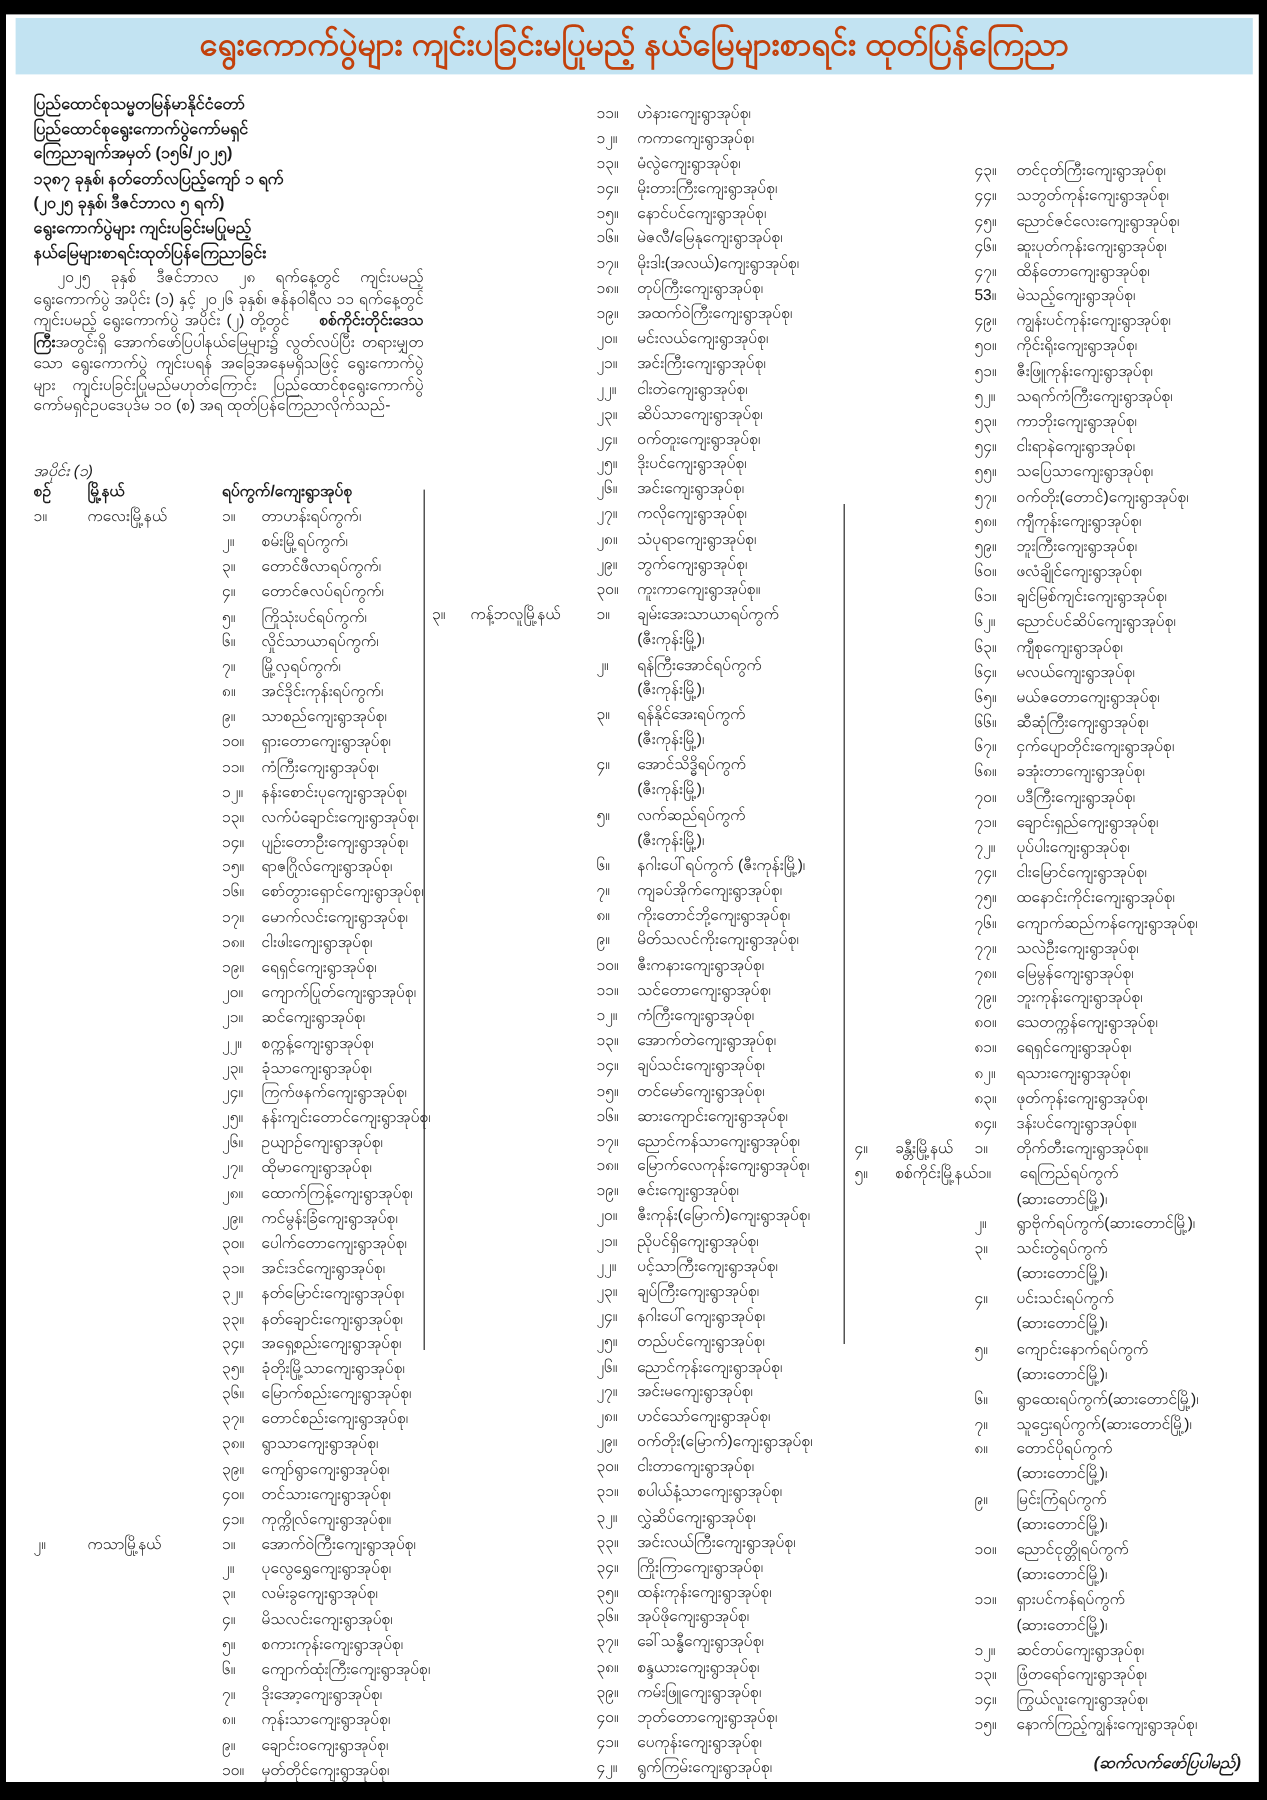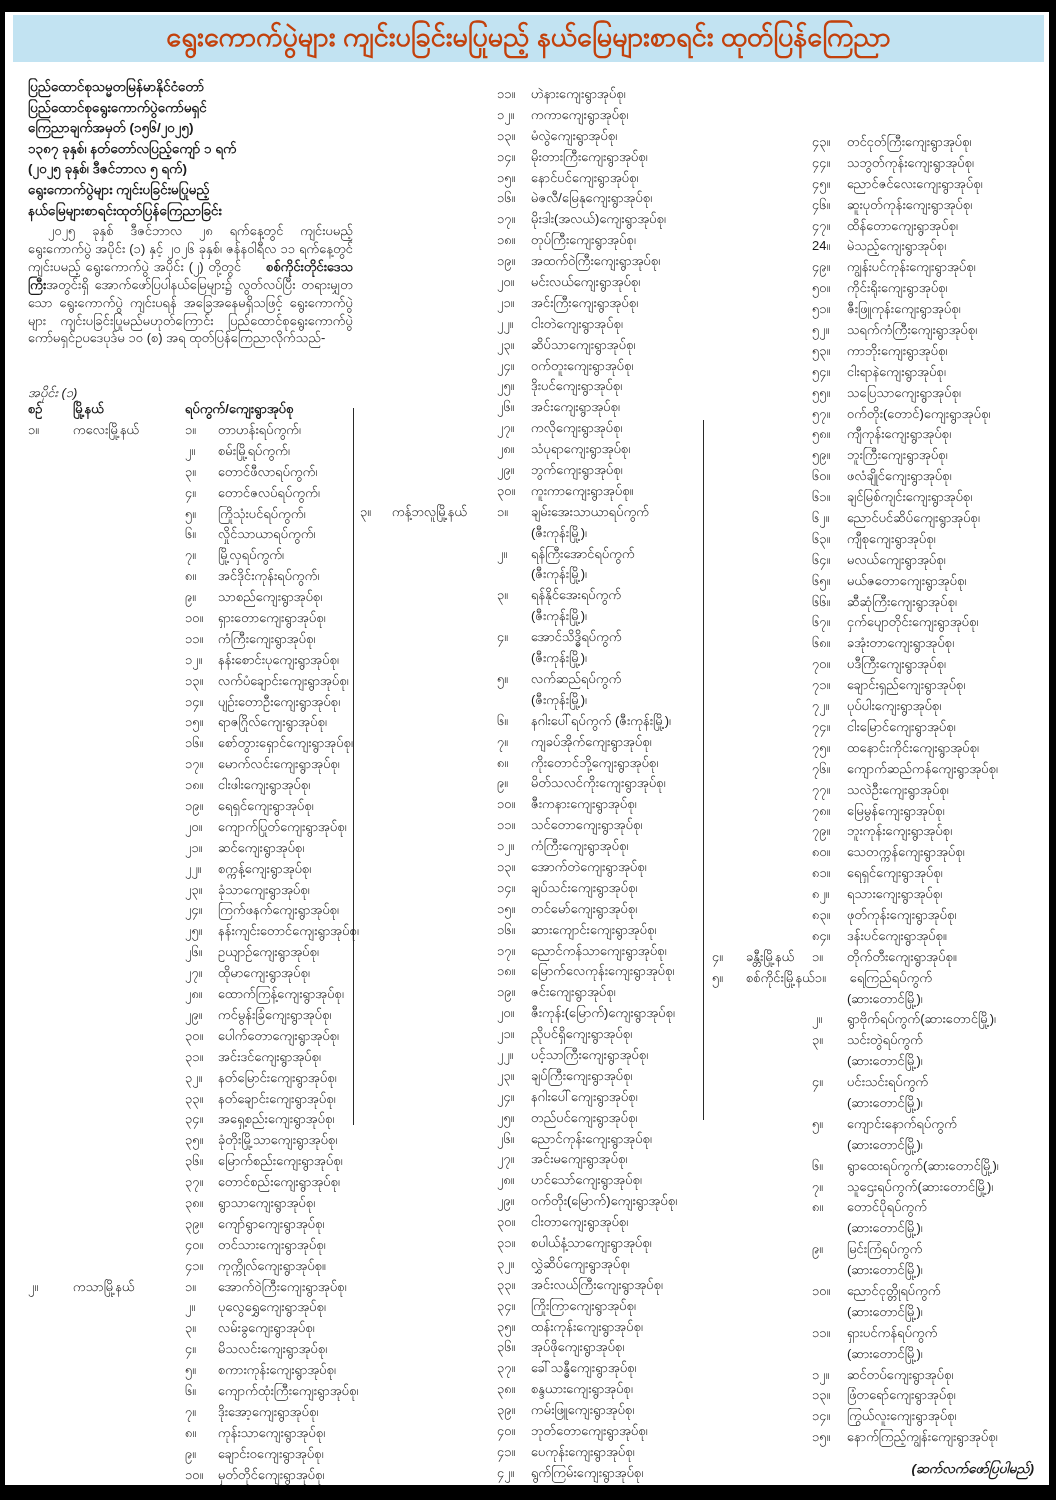--- a/index.html
+++ b/index.html
@@ -812,21 +812,21 @@
       </div>
       <div class="row">
         <span class="gnum"></span>
         <span class="gname"></span>
         <span class="inum">၄၇။</span>
         <span class="itxt">ထိန်တောကျေးရွာအုပ်စု၊</span>
       </div>
       <div class="row">
         <span class="gnum"></span>
         <span class="gname"></span>
-        <span class="inum">24။</span>
+        <span class="inum">53။</span>
         <span class="itxt">မဲသည့်ကျေးရွာအုပ်စု၊</span>
       </div>
       <div class="row">
         <span class="gnum"></span>
         <span class="gname"></span>
         <span class="inum">၄၉။</span>
         <span class="itxt">ကျွန်းပင်ကုန်းကျေးရွာအုပ်စု၊</span>
       </div>
       <div class="row">
         <span class="gnum"></span>

